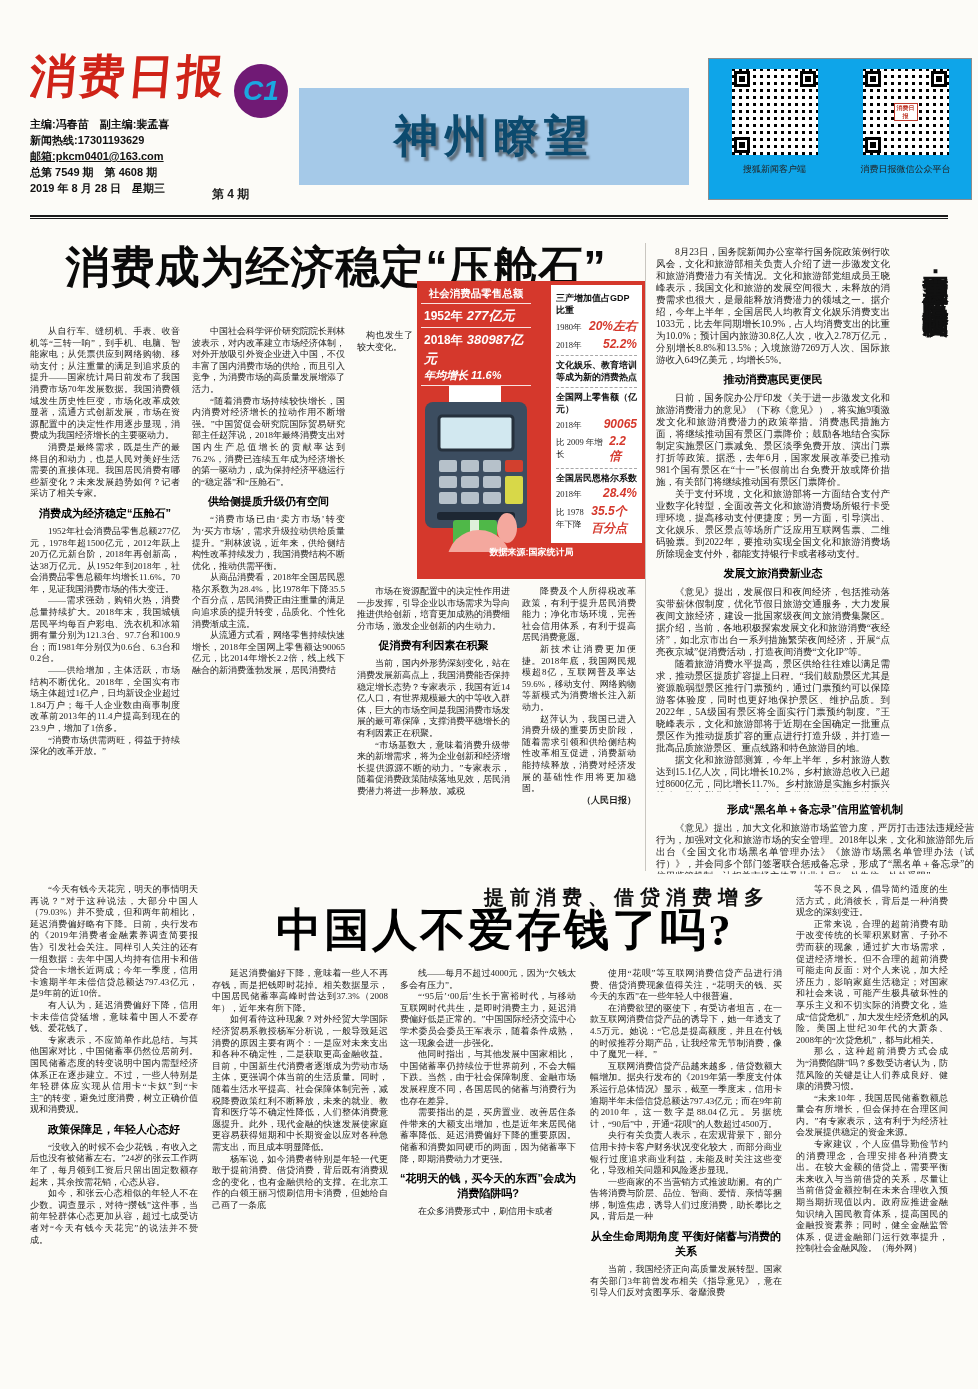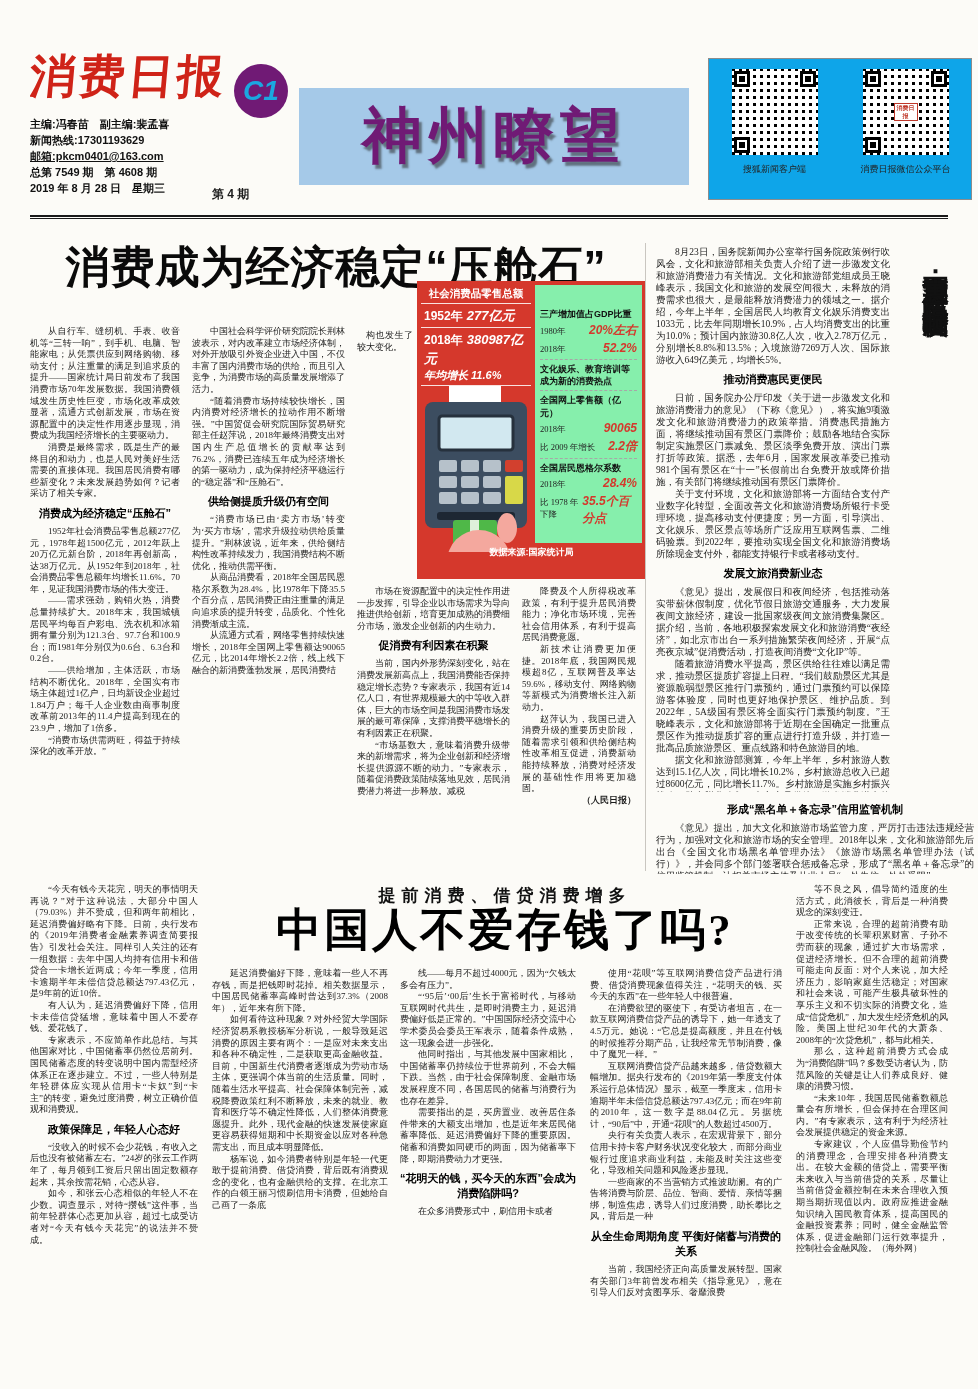--- a/index.html
+++ b/index.html
@@ -17,22 +17,22 @@
         color:var(--red);letter-spacing:3px;display:inline-block;transform:skewX(-5deg)}
   .page-circle{position:absolute;left:204px;top:18px;width:54px;height:54px;border-radius:50%;
         background:#701a75;text-align:center;line-height:54px;font-size:28px;font-weight:700;
         font-style:italic;color:var(--blue);font-family:"Liberation Sans",sans-serif}
   .mast-info{margin-top:8px;font-size:11px;line-height:16px;font-weight:700;
         font-family:"Liberation Sans",sans-serif;color:#111}
   .mast-info .u{text-decoration:underline}
   #edition{left:212px;top:186px;font-size:12px;font-weight:700;font-family:"Liberation Sans",sans-serif}
   #banner{left:299px;top:88px;width:390px;height:97px;background:var(--banner);
         display:flex;align-items:center;justify-content:center}
-  #banner .t{font-family:Liberation Serif, serif;font-weight:900;font-size:60px;
-        letter-spacing:6px;color:#701a75;text-shadow:3px 4px 2px rgba(40,40,40,.55);white-space:nowrap}
+  #banner .t{font-family:Liberation Serif, serif;font-weight:900;font-size:44px;
+        letter-spacing:6px;color:#0c4a6e;text-shadow:3px 4px 2px rgba(40,40,40,.55);white-space:nowrap}
   #qrbox{left:708px;top:58px;width:264px;height:142px;border:1px solid #8c8c8c;background:#0ea5e9;
         display:flex;justify-content:space-around;align-items:flex-start;padding-top:10px}
   .qr-item{width:120px;text-align:center}
   .qr{width:86px;height:86px;margin:0 auto;position:relative;
       background:repeating-linear-gradient(0deg,#000 0 3px,#fff 3px 7px),
                  repeating-linear-gradient(90deg,#000 0 3px,#fff 3px 7px);
       background-blend-mode:lighten}
   .fc{position:absolute;width:16px;height:16px;background:#fff;border:3px solid #000}
   .fc::after{content:"";position:absolute;left:2px;top:2px;width:6px;height:6px;background:#000}
   .f1{left:2px;top:2px}.f2{right:2px;top:2px}.f3{left:2px;bottom:2px}
@@ -62,41 +62,41 @@
   #col-r{left:656px;top:246px;width:234px;height:546px}
   #col-r .para{font-size:9.5px;line-height:12px}
   #wide-r{left:656px;top:796px;width:318px;height:78px}
   #wide-r .para{font-size:9.5px;line-height:12px}
   #vhead{left:896px;top:256px;width:78px;height:592px;writing-mode:vertical-rl;
        font-family:"Liberation Serif",serif;font-weight:700;font-size:26px;color:#111;
        line-height:78px;letter-spacing:0;text-align:left}
 
   
   #info{left:417px;top:281px;width:229px;height:298px;background:var(--ired);padding:4px}
-  #info .body{display:flex;gap:4px;height:258px}
+  #info .body{display:flex;gap:20px;height:258px}
   .ileft{width:110px;color:#fff;font-family:"Liberation Sans",sans-serif}
   .ititle{font-size:10.5px;font-weight:700;text-align:center;padding:2px 0;
        border-bottom:1px solid rgba(255,255,255,.85)}
   .stat{padding:2px 3px;border-bottom:1px solid rgba(255,255,255,.85)}
   .stat .yr{font-size:12px;font-weight:700;margin-right:4px}
   .stat .val{font-size:13px;font-weight:900;font-style:italic}
   .stat .g{font-size:11px;font-weight:900;font-style:italic;display:block}
-  .iright{flex:1;background:#86efac;padding:20px 5px}
+  .iright{flex:1;background:#ffffff;padding:4px 5px}
   .isec{padding:3px 0;border-bottom:1px dashed #a7a7a7}
   .isec:last-child{border-bottom:none}
   .ih{font-size:9px;font-weight:700;color:#111;line-height:1.35;font-family:"Liberation Sans",sans-serif}
   .irow{display:flex;justify-content:space-between;align-items:baseline;margin-top:2px}
   .irow .lbl{font-size:8.5px;color:#222}
   .irow .v{font-size:12px;font-weight:900;font-style:italic;color:var(--ired);
        font-family:"Liberation Sans",sans-serif}
   .isrc{height:18px;line-height:18px;text-align:center;color:#fff;font-size:9px;font-weight:700;
        font-family:"Liberation Sans",sans-serif}
 
   
-  #kicker{left:240px;top:884px;width:530px;text-align:center;font-size:17px;font-weight:600;
+  #kicker{left:240px;top:884px;width:530px;text-align:right;font-size:20px;font-weight:600;
        letter-spacing:6px;color:#111;white-space:nowrap}
   #bheadline{left:215px;top:900px;width:580px;text-align:center;font-weight:900;font-size:45px;
        letter-spacing:3px;color:#000;white-space:nowrap}
   #col-b1{left:30px;top:884px;width:168px;height:498px}
   #col-b2{left:212px;top:968px;width:176px;height:414px}
   #col-b3{left:400px;top:968px;width:176px;height:414px}
   #col-b4{left:590px;top:968px;width:192px;height:414px}
   #col-b5{left:796px;top:884px;width:152px;height:498px}
 </style>
 </head>

